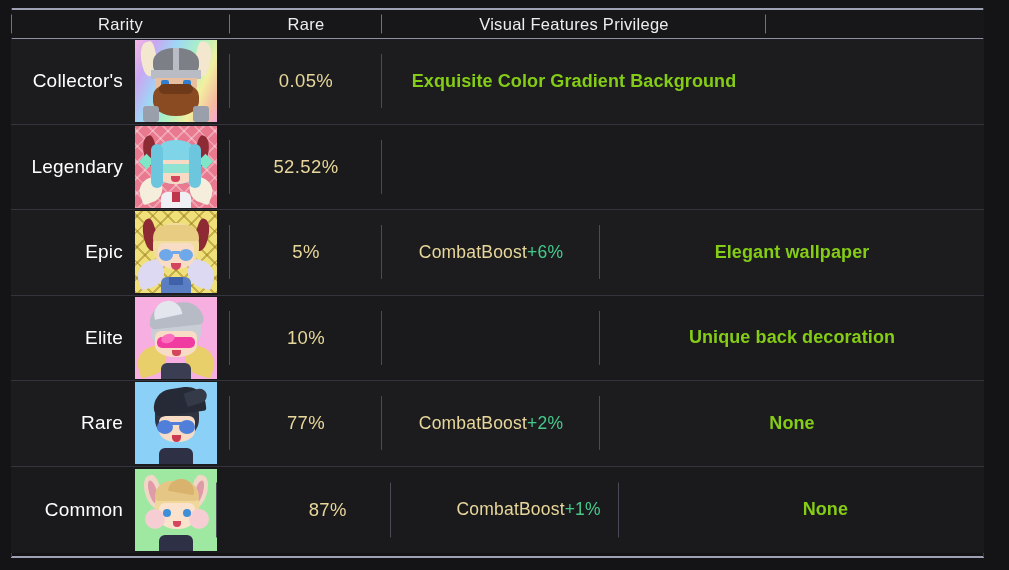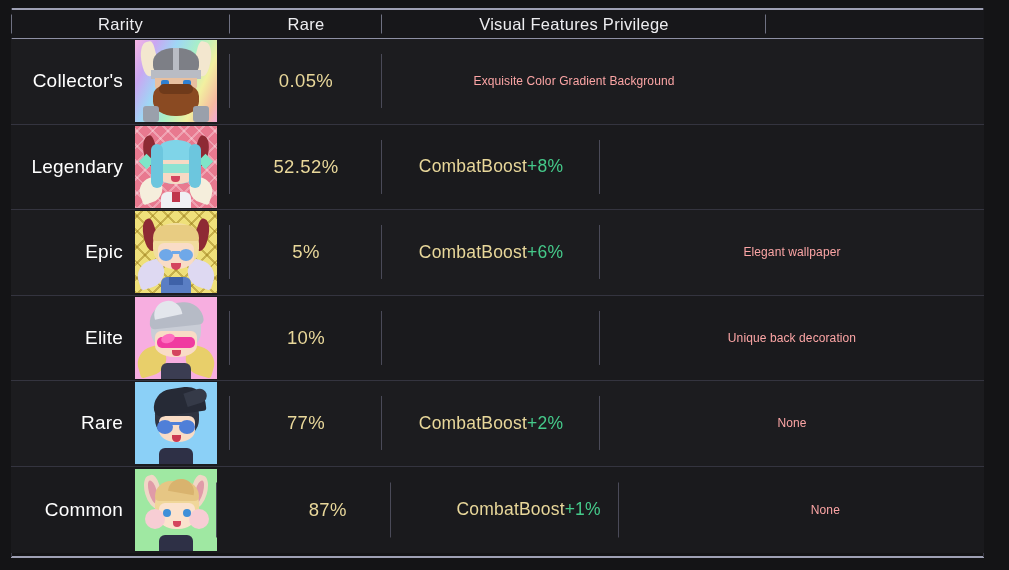--- a/index.html
+++ b/index.html
@@ -168,24 +168,25 @@
 
   .priv-val {
     font-size: 17.5px;
     color: #e8d79a;
     letter-spacing: .2px;
     white-space: nowrap;
   }
   .priv-val .boost { color: #45c98a; }
 
   .visual-val {
-    font-size: 12px;
-    color: #fca5a5;
+    font-size: 18px;
+    color: #84cc16;
     letter-spacing: .1px;
     white-space: nowrap;
+    font-weight: bold;
   }
 
   
   .av-bg { position: absolute; inset: 0; }
   .av-l  { position: absolute; }
 
   
   .bg-rainbow {
     background: linear-gradient(115deg,#f7b6e2 0%,#c9a7f2 18%,#9fd6f5 36%,#a9f0c6 55%,#f2f0a0 74%,#f6b9a0 90%,#f2a7d8 100%);
   }
@@ -285,24 +286,20 @@
           <span class="av-l" style="left:36px;top:50px;width:9px;height:6px;background:#d4455e;border-radius:0 0 4px 4px;"></span>
           <span class="av-l" style="left:26px;top:66px;width:30px;height:16px;background:#f0f0f4;border-radius:6px 6px 0 0;"></span>
           <span class="av-l" style="left:37px;top:66px;width:8px;height:10px;background:#c0354c;"></span>
         </span>
         <span class="vsep"></span>
       </div>
       <div class="cell c-ratio">
         <span class="ratio-val">52.52%</span>
         <span class="vsep"></span>
       </div>
-      <div class="cell c-priv">
-        <span class="priv-val"><span>CombatBoost</span><span class="boost">+8%</span></span>
-        <span class="vsep"></span>
-      </div>
     </div>
 
     <div class="row">
       <div class="cell c-rarity cell-rarity">
         <span class="rarity-label">Epic</span>
         <span class="avatar">
           <span class="av-bg bg-yeldia"></span>
           <span class="av-l" style="left:8px;top:8px;width:14px;height:32px;background:#8e2a34;border-radius:70% 20% 40% 30%;transform:rotate(-20deg);"></span>
           <span class="av-l" style="left:60px;top:8px;width:14px;height:32px;background:#8e2a34;border-radius:20% 70% 30% 40%;transform:rotate(20deg);"></span>
           <span class="av-l" style="left:2px;top:50px;width:28px;height:26px;background:#ded9f2;border-radius:60% 10% 60% 10%;transform:rotate(-18deg);"></span>

